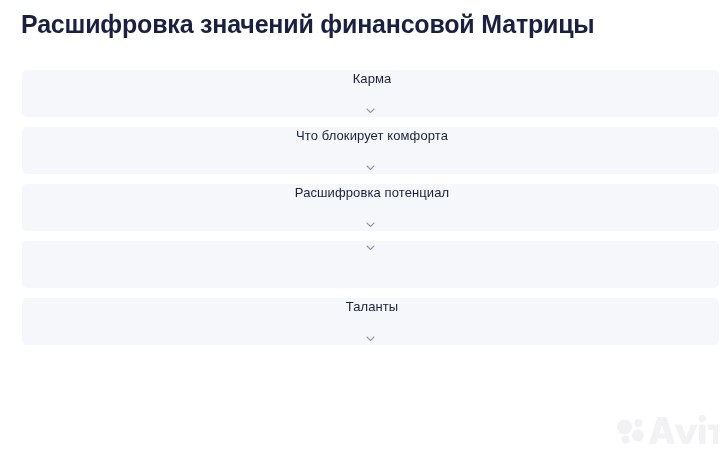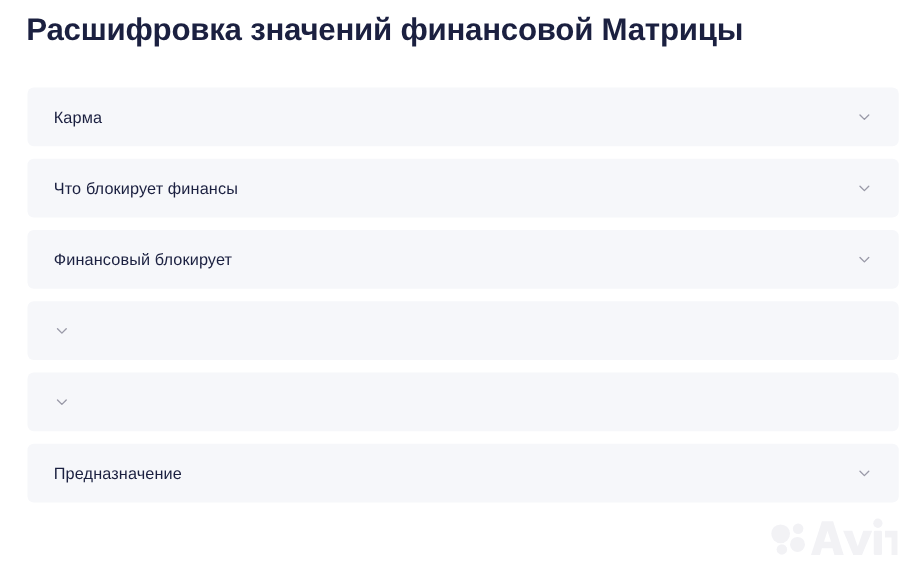--- a/index.html
+++ b/index.html
@@ -46,20 +46,21 @@
   .accordion-item {
     position: relative;
     height: 47px;
     margin-bottom: 10px;
     background: #f6f7fa;
     border-radius: 5px;
     display: flex;
     align-items: center;
     box-sizing: border-box;
     padding: 0 18px 0 21px;
+    flex-direction: column;
   }
 
   .accordion-item:last-child {
     margin-bottom: 0;
   }
 
   .accordion-label {
     font-size: 13px;
     line-height: 17px;
     color: #1b2040;
@@ -112,62 +113,55 @@
     <div class="accordion-item">
       <span class="accordion-label">Карма</span>
       <span class="chevron-icon">
         <svg viewBox="0 0 13 13" fill="none" xmlns="http://www.w3.org/2000/svg">
           <path d="M3 5 L6.5 8.5 L10 5" stroke="currentColor" stroke-width="1.1" stroke-linecap="round" stroke-linejoin="round"></path>
         </svg>
       </span>
     </div>
 
     <div class="accordion-item">
-      <span class="accordion-label">Что блокирует финансы</span>
+      <span class="accordion-label">Что блокирует комфорта</span>
       <span class="chevron-icon">
         <svg viewBox="0 0 13 13" fill="none" xmlns="http://www.w3.org/2000/svg">
           <path d="M3 5 L6.5 8.5 L10 5" stroke="currentColor" stroke-width="1.1" stroke-linecap="round" stroke-linejoin="round"></path>
         </svg>
       </span>
     </div>
 
     <div class="accordion-item">
-      <span class="accordion-label">Финансовый блокирует</span>
+      <span class="accordion-label">Расшифровка потенциал</span>
       <span class="chevron-icon">
         <svg viewBox="0 0 13 13" fill="none" xmlns="http://www.w3.org/2000/svg">
           <path d="M3 5 L6.5 8.5 L10 5" stroke="currentColor" stroke-width="1.1" stroke-linecap="round" stroke-linejoin="round"></path>
         </svg>
       </span>
     </div>
 
     <div class="accordion-item">
       <span class="chevron-icon">
         <svg viewBox="0 0 13 13" fill="none" xmlns="http://www.w3.org/2000/svg">
           <path d="M3 5 L6.5 8.5 L10 5" stroke="currentColor" stroke-width="1.1" stroke-linecap="round" stroke-linejoin="round"></path>
         </svg>
       </span>
     </div>
 
     <div class="accordion-item">
+      <span class="accordion-label">Таланты</span>
       <span class="chevron-icon">
         <svg viewBox="0 0 13 13" fill="none" xmlns="http://www.w3.org/2000/svg">
           <path d="M3 5 L6.5 8.5 L10 5" stroke="currentColor" stroke-width="1.1" stroke-linecap="round" stroke-linejoin="round"></path>
         </svg>
       </span>
     </div>
 
 
-    <div class="accordion-item">
-      <span class="accordion-label">Предназначение</span>
-      <span class="chevron-icon">
-        <svg viewBox="0 0 13 13" fill="none" xmlns="http://www.w3.org/2000/svg">
-          <path d="M3 5 L6.5 8.5 L10 5" stroke="currentColor" stroke-width="1.1" stroke-linecap="round" stroke-linejoin="round"></path>
-        </svg>
-      </span>
-    </div>
 
   </div>
 
   <div class="watermark">
     <svg viewBox="0 0 104 34" xmlns="http://www.w3.org/2000/svg">
       <g fill="#f1f1f5">
         <circle cx="10.5" cy="13" r="7.5"></circle>
         <circle cx="24.5" cy="9" r="4.2"></circle>
         <circle cx="11.5" cy="25.5" r="4.2"></circle>
         <circle cx="24" cy="21.5" r="6"></circle>

